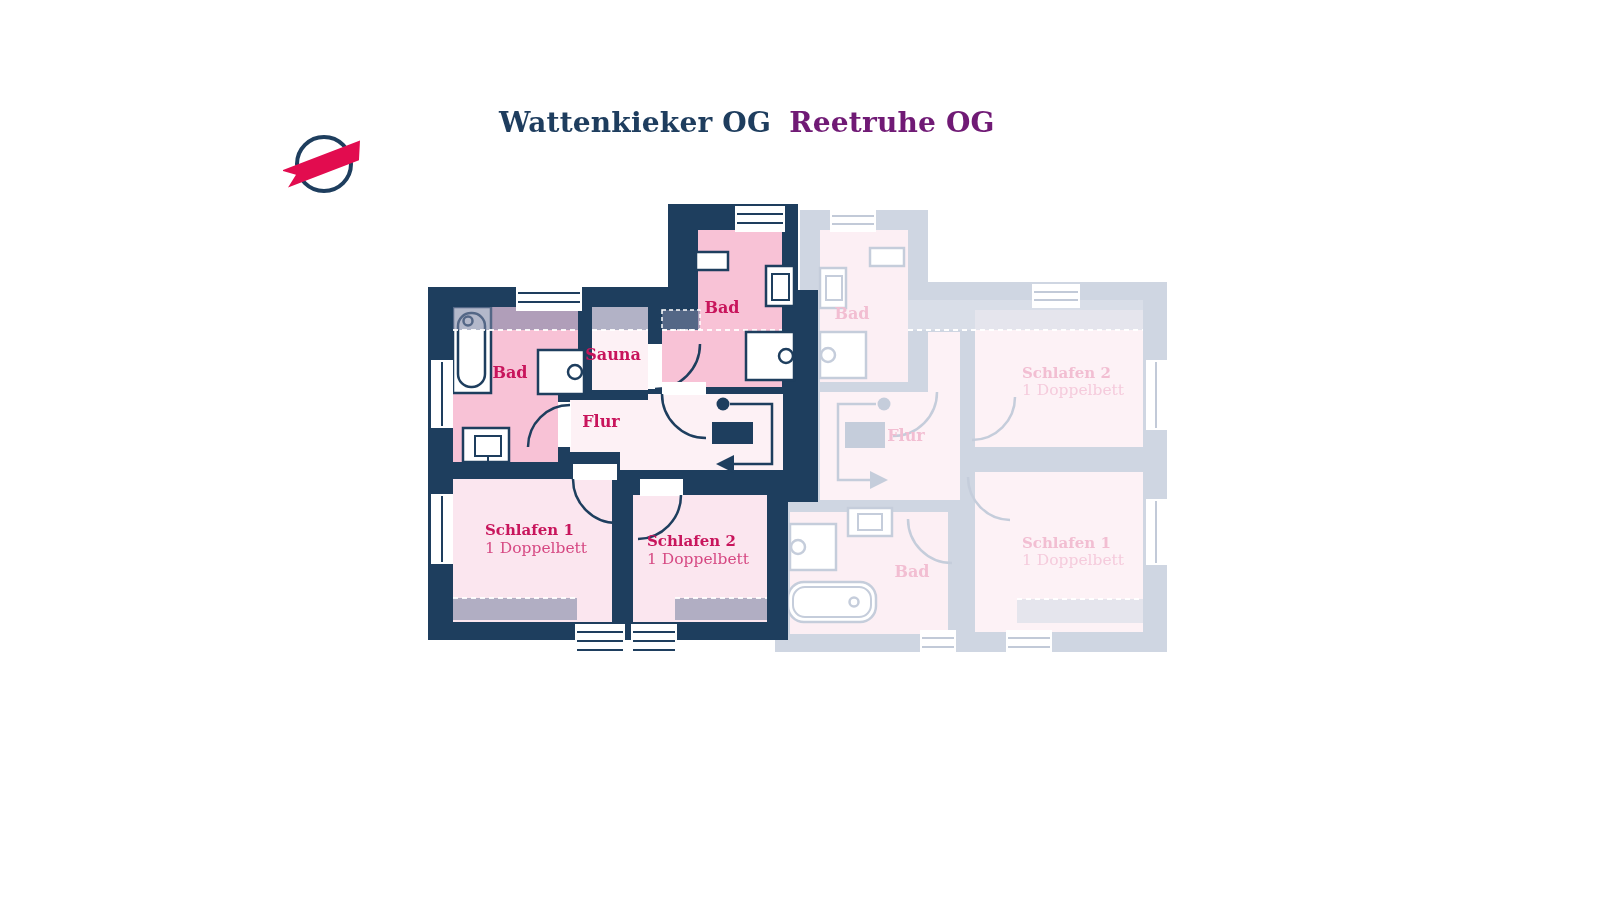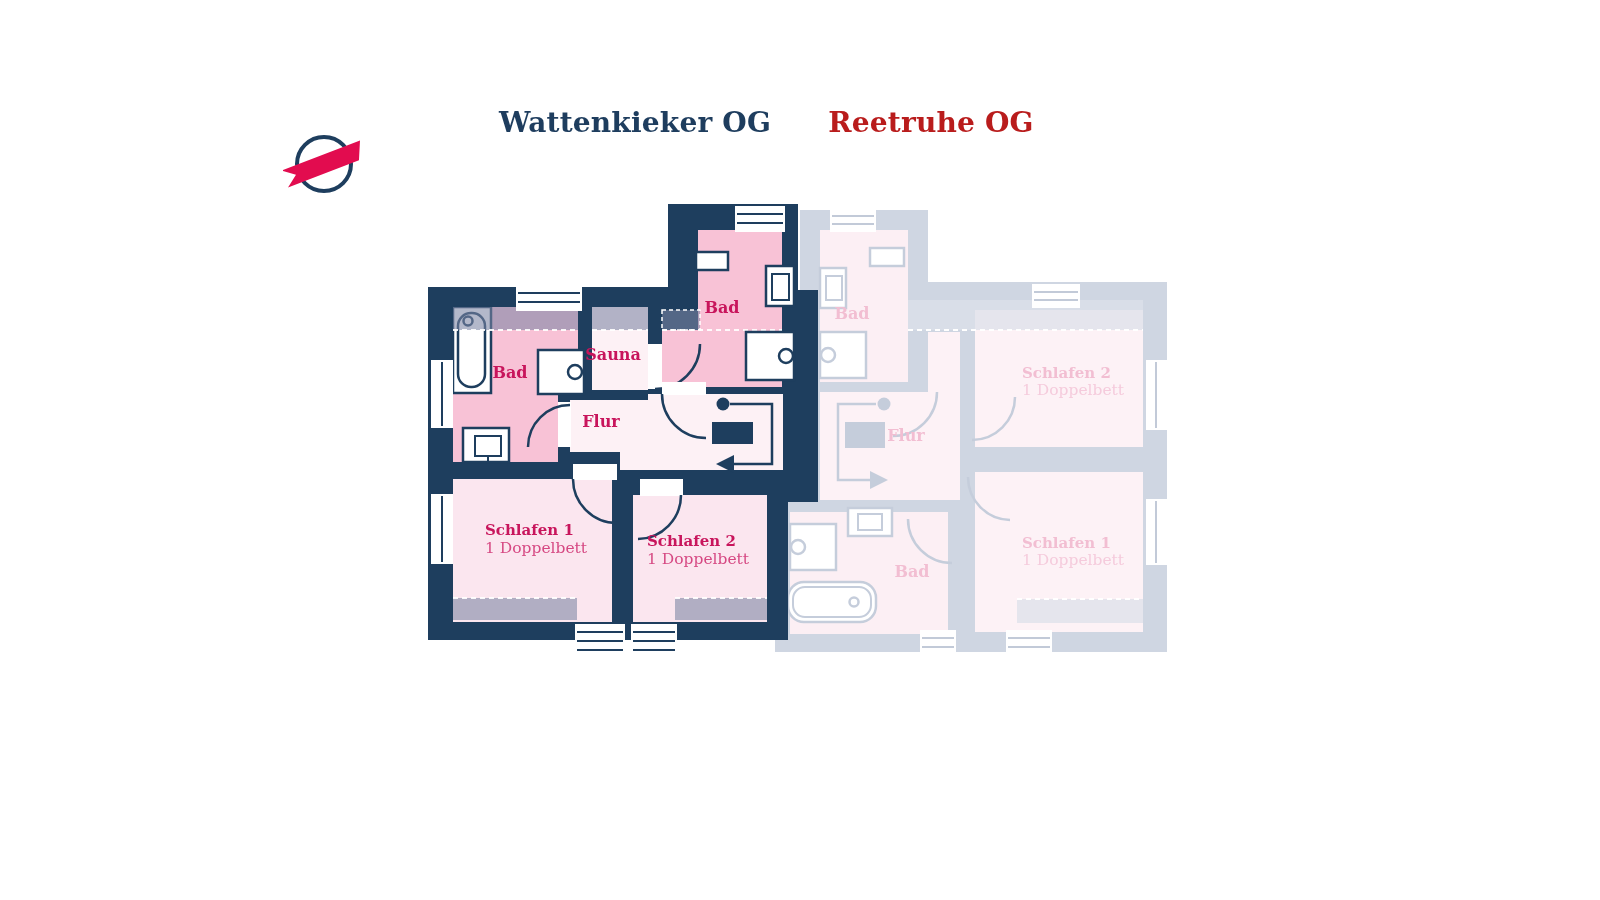--- a/index.html
+++ b/index.html
@@ -7,21 +7,21 @@
     width:1600px;height:900px;background:#ffffff;position:relative;overflow:hidden;
     font-family:"DejaVu Serif","Liberation Serif",serif;
   }
   .canvas{position:absolute;inset:0;width:1600px;height:900px;margin-top:32px;}
   .floor-tab{
     position:absolute;top:74px;transform:translateX(-50%);
     font-size:28px;font-weight:bold;letter-spacing:0.2px;cursor:pointer;
     white-space:nowrap;
   }
   #tab-active{left:635px;color:#1e3d5e;}
-  #tab-faded{left:931px;color:#b91c1c;}
+  #tab-faded{left:892px;color:#701a75;}
   svg{position:absolute;display:block;}
   #logo-svg{left:283px;top:96px;}
   #faded-plan-svg{left:770px;top:165px;z-index:1;}
   #active-plan-svg{left:415px;top:165px;z-index:2;}
 
   
   .wall{fill:#1e3e5e;}
   .bad-fill{fill:#f8c2d6;}
   .light-fill{fill:#fdf1f5;}
   .bed-fill{fill:#fbe6ef;}

